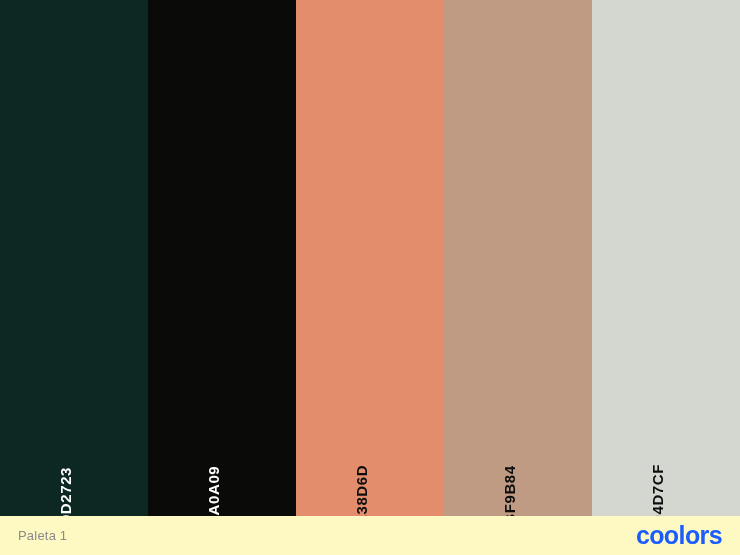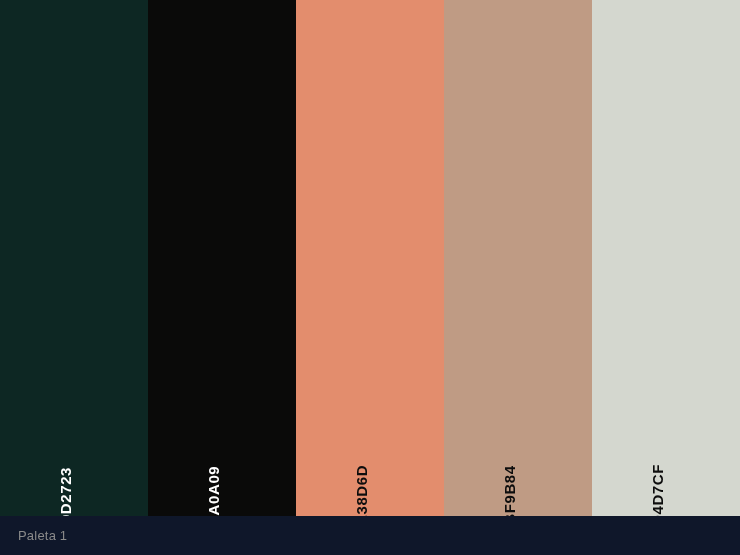--- a/index.html
+++ b/index.html
@@ -45,21 +45,21 @@
     font-weight: bold;
     letter-spacing: 0.6px;
     line-height: 1;
   }
   .label-light { color: #ffffff; }
   .label-dark  { color: #0d0d0d; }
 
   #footer-bar {
     flex: 1 1 auto;
     width: 100%;
-    background: #0f172a;
+    background: #fef9c3;
     display: flex;
     align-items: center;
     justify-content: space-between;
     padding: 0 18px;
     box-sizing: border-box;
   }
   #palette-name {
     font-family: "Liberation Sans", sans-serif;
     font-size: 13px;
     font-weight: normal;
@@ -100,15 +100,16 @@
     </div>
 
     <div class="swatch" style="background-color: rgb(212, 215, 207);">
       <span class="swatch-label label-dark">D4D7CF</span>
     </div>
 
   </div>
 
   <div id="footer-bar">
     <span id="palette-name" style="color: rgb(138, 138, 138);">Paleta 1</span>
+    <span id="coolors-logo" style="color: rgb(26, 92, 255);">coolors</span>
   </div>
 
 </div>
 
 </body></html>

